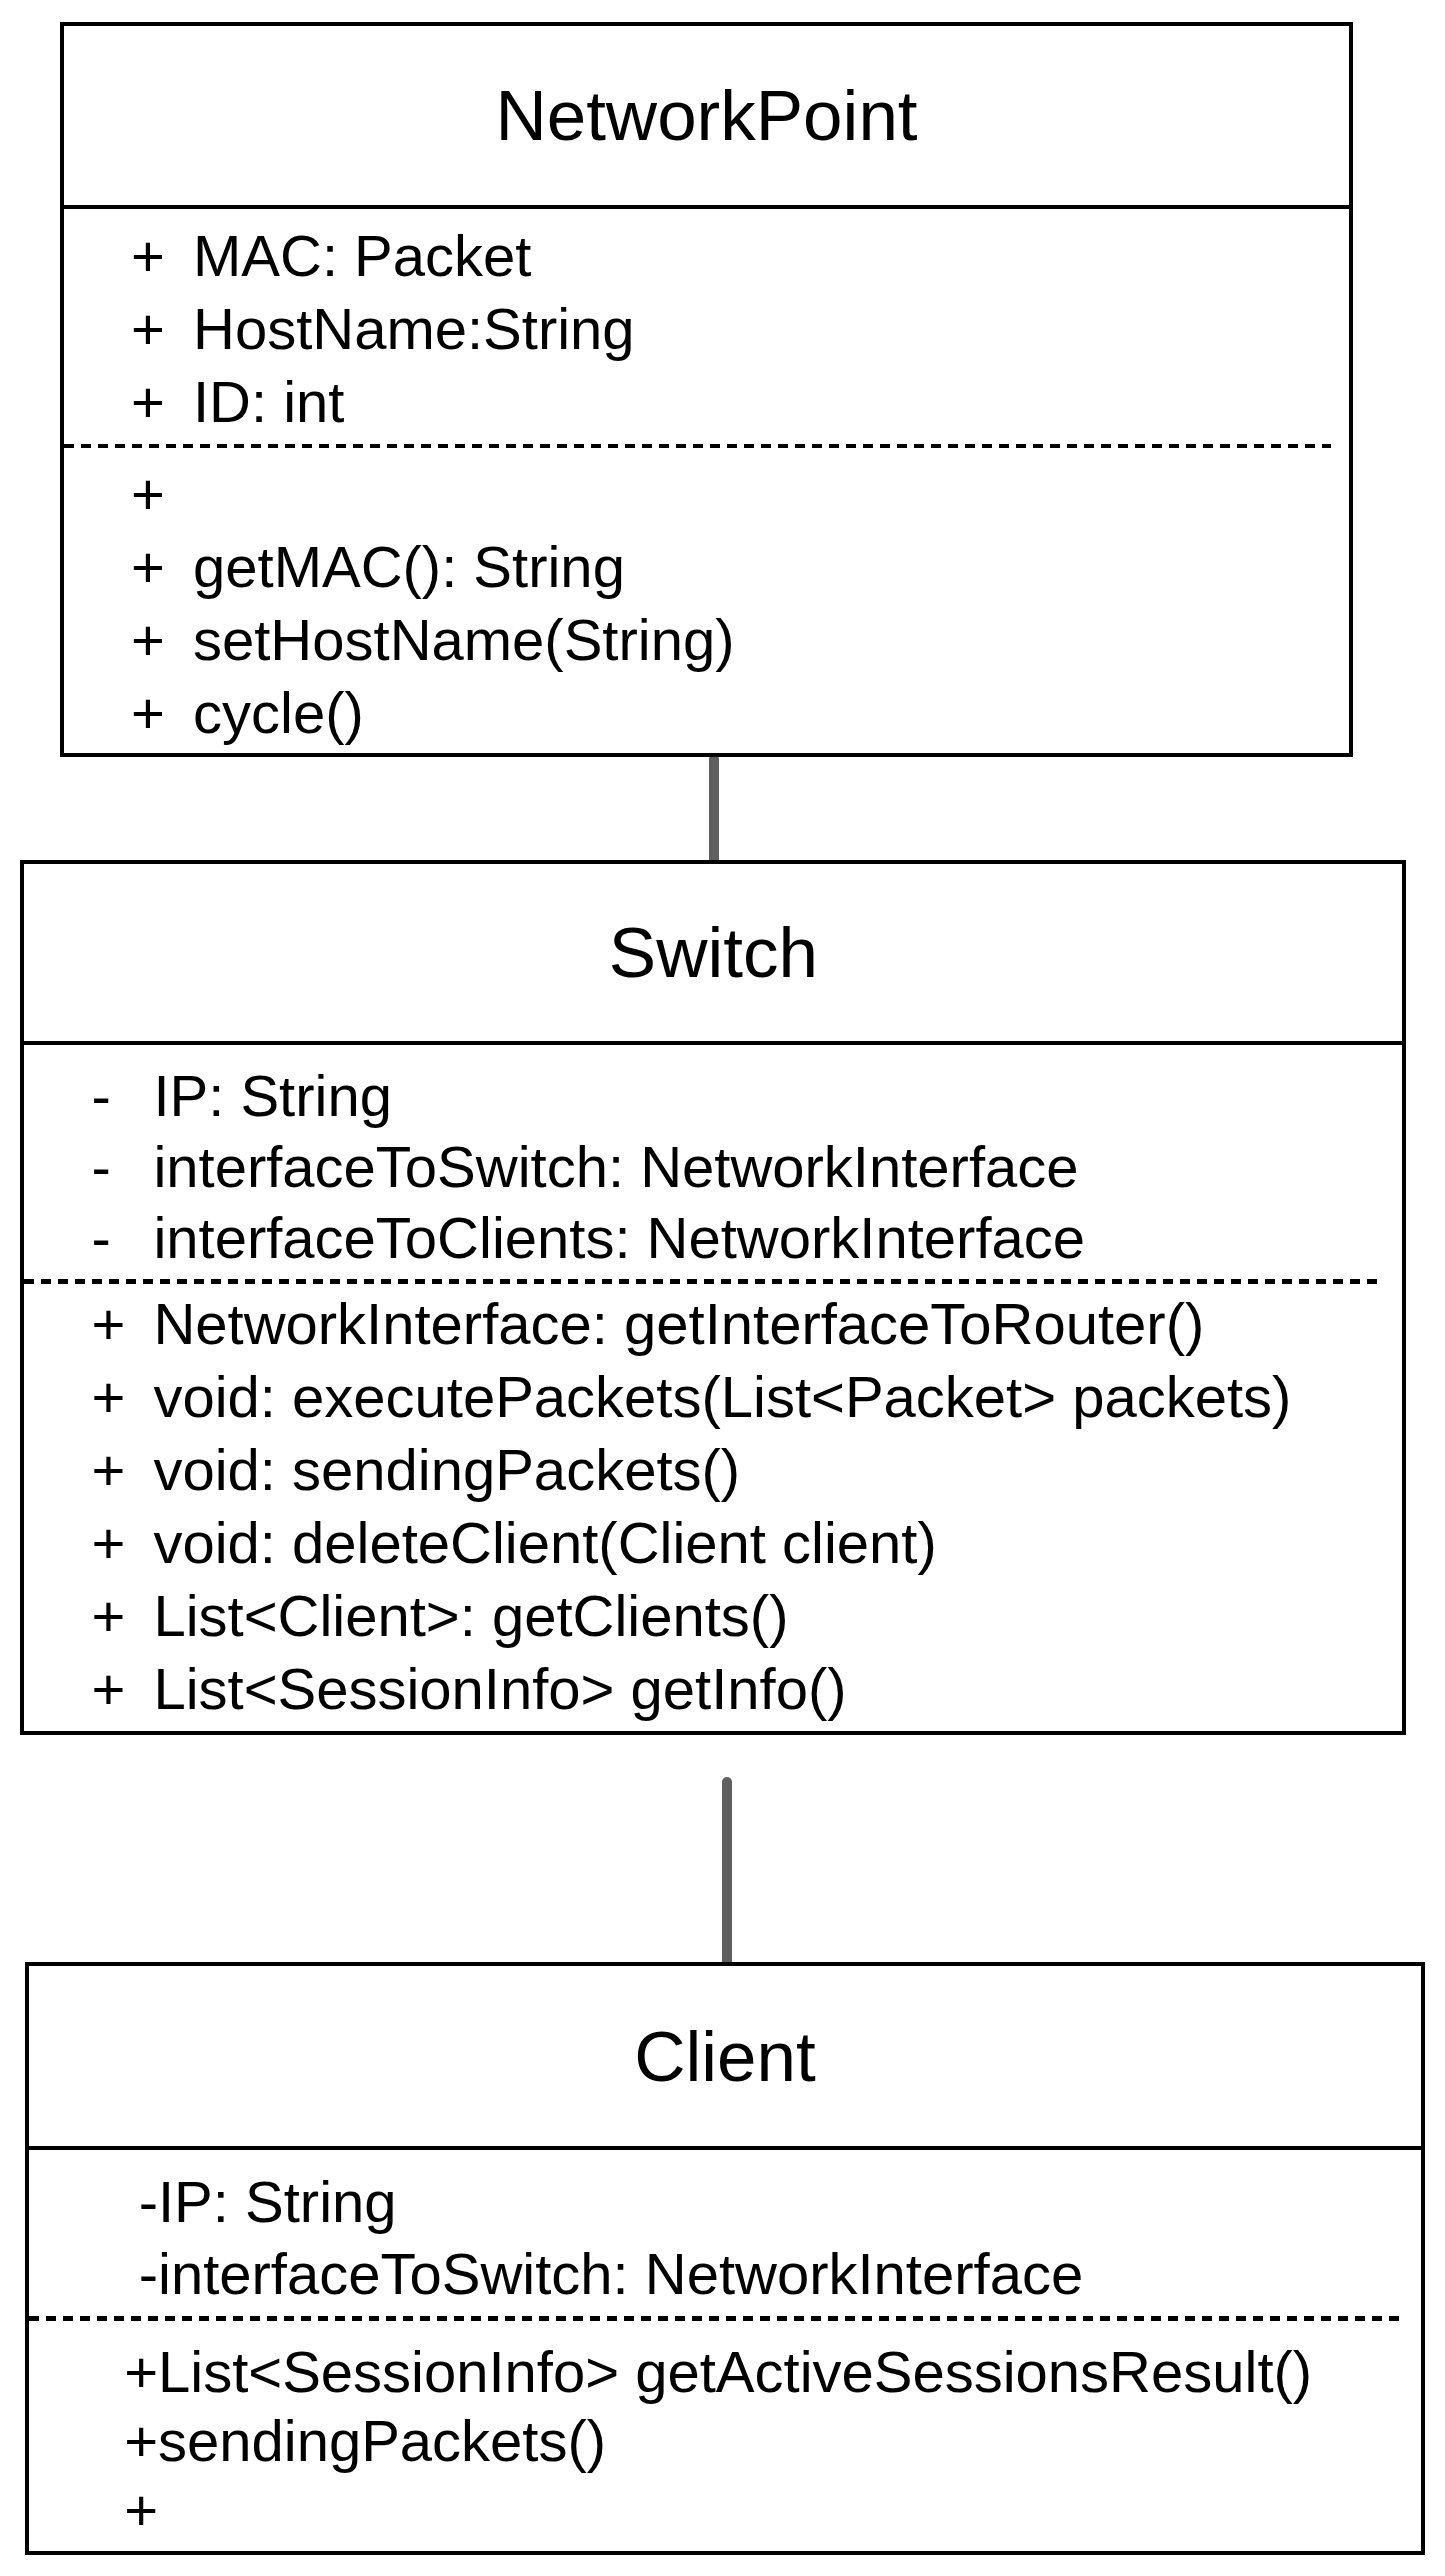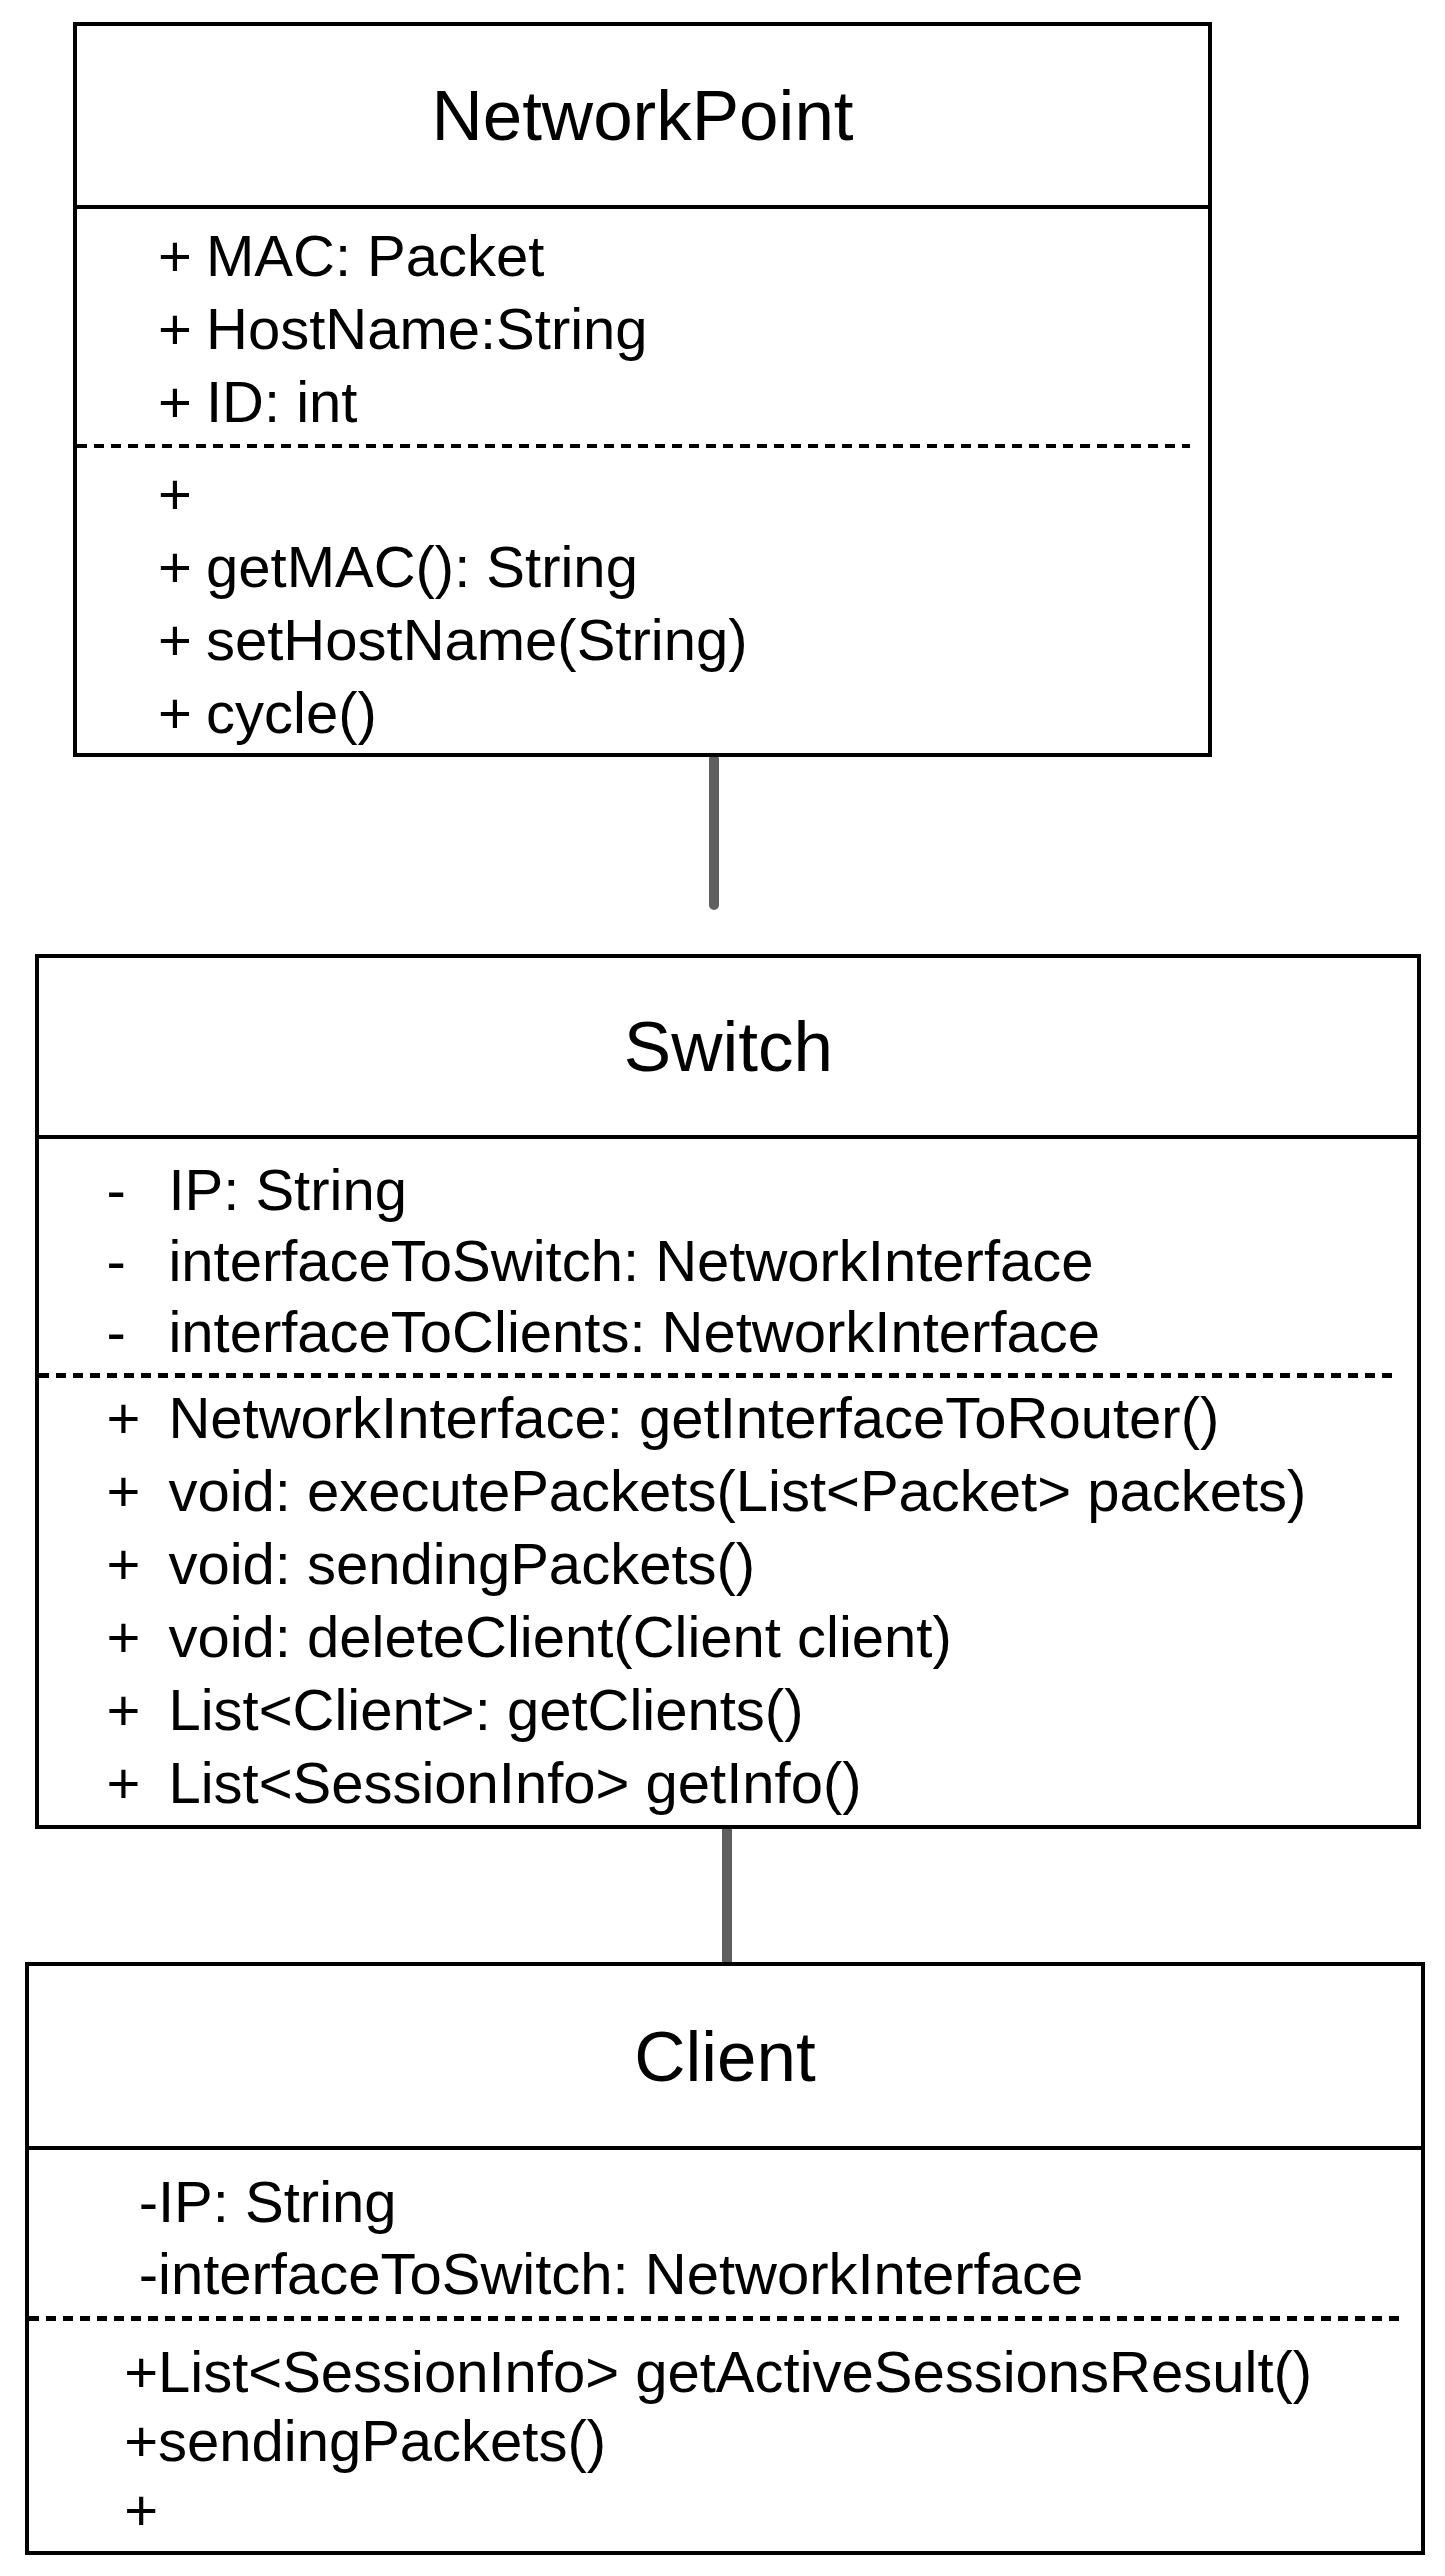--- a/index.html
+++ b/index.html
@@ -36,32 +36,32 @@
     background: repeating-linear-gradient(90deg, #000 0 9.8px, transparent 9.8px 17px);
   }
   .connector {
     position: absolute;
     width: 9.8px;
     border-radius: 5.3px;
     z-index: 1;
   }
 
   
-  #box-networkpoint { left: 73px; top: 22px; width: 1139px; height: 735px; text-align: center; }
+  #box-networkpoint { left: 60px; top: 22px; width: 1293px; height: 735px; }
   #box-networkpoint .class-title { height: 183px; }
   #attrs-networkpoint { padding-top: 9.8px; padding-bottom: 6.2px; }
   #attrs-networkpoint .member-row { height: 73px; line-height: 73px; }
   #methods-networkpoint { padding-top: 9px; }
   #methods-networkpoint .member-row { height: 73px; line-height: 73px; }
 
   
   #connector-1 { left: 709px; top: 754px; height: 156px; }
 
   
-  #box-switch { left: 20.4px; top: 954px; width: 1386px; height: 875px; margin-left: 15px; }
+  #box-switch { left: 20.4px; top: 860px; width: 1386px; height: 875px; }
   #box-switch .class-title { height: 181px; }
   #attrs-switch { padding-top: 15px; padding-bottom: 6.2px; }
   #attrs-switch .member-row { height: 71px; line-height: 71px; }
   #methods-switch { padding-top: 3.5px; }
   #methods-switch .member-row { height: 73px; line-height: 73px; }
 
   
   #connector-2 { left: 722px; top: 1777px; height: 190px; }
 
   

